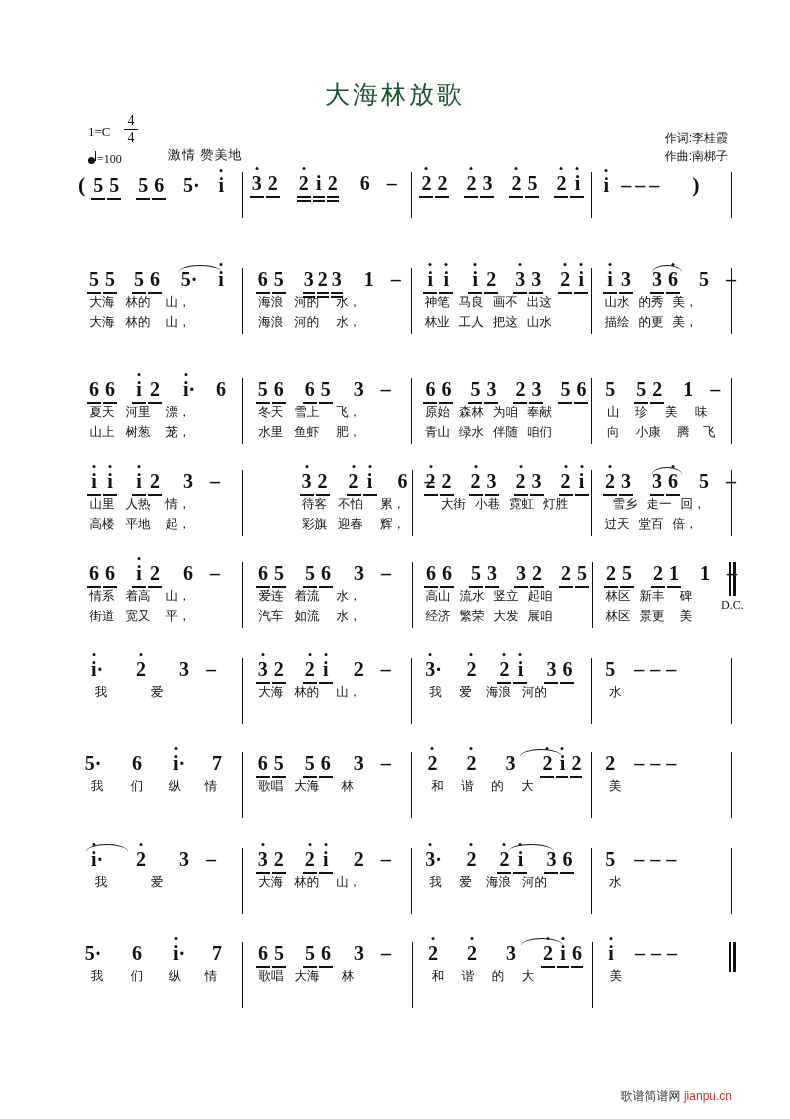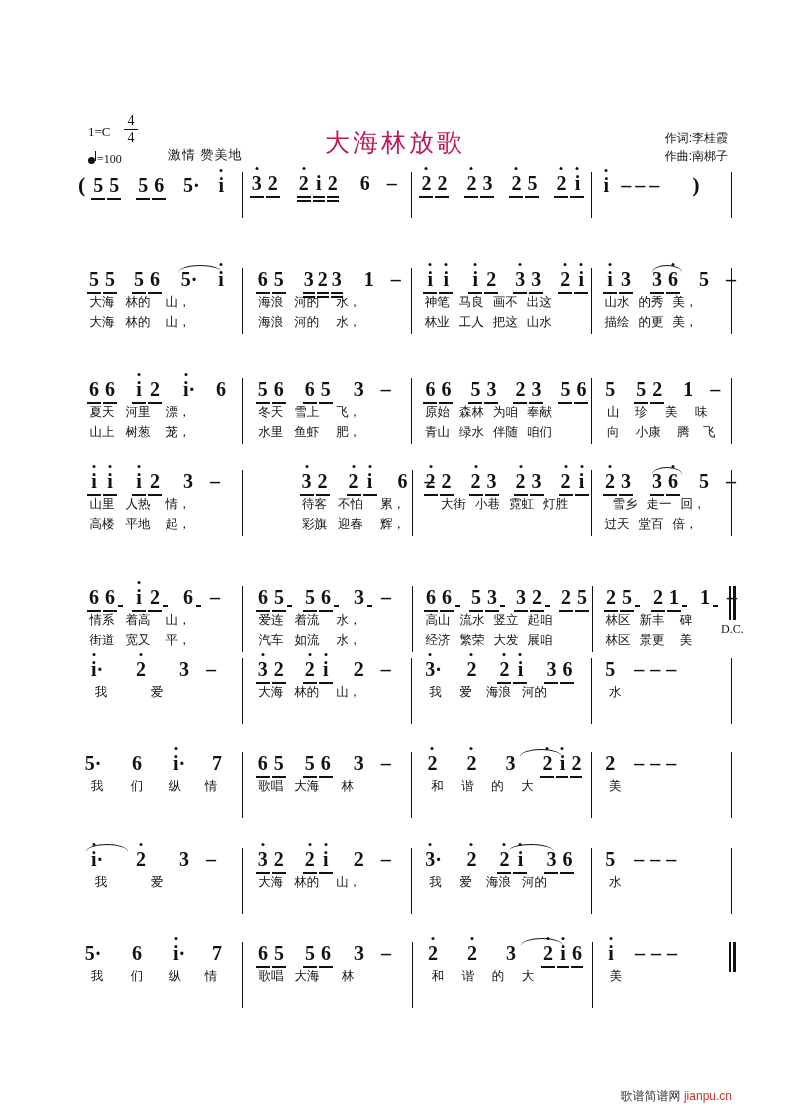--- a/index.html
+++ b/index.html
@@ -9,21 +9,21 @@
     font-family:"Liberation Sans", sans-serif;
     color:#111;
     position:relative;
     overflow:hidden;
   }
   .sheet{position:relative;width:790px;height:1119px;}
 
   .title{
     position:absolute;top:78px;left:0;width:790px;text-align:center;
     font-family:"Liberation Serif", serif;
-    font-size:25px;letter-spacing:3px;color:#be185d;margin-top:48px;
+    font-size:25px;letter-spacing:3px;color:#14532d;
   }
 
   .key{position:absolute;left:88px;top:124px;font-size:13px;font-family:"Liberation Serif",serif;}
   .meter{position:absolute;left:124px;top:115px;font-size:14px;text-align:center;line-height:12px;font-family:"Liberation Serif",serif;}
   .meter .num{display:block;}
   .meter .bar{display:block;width:14px;height:1px;background:#111;margin:2px 0;}
   .tempo{position:absolute;left:88px;top:152px;font-size:12px;font-family:"Liberation Serif",serif;}
   .tempo .note{display:inline-block;width:7px;height:7px;border-radius:50%;background:#111;transform:translateY(1px);margin-right:2px;position:relative;}
   .tempo .note::after{content:"";position:absolute;right:-1px;bottom:3px;width:1px;height:10px;background:#111;}
   .expr{position:absolute;left:168px;top:146px;font-size:13px;letter-spacing:1px;}
@@ -266,21 +266,21 @@
           <span class="n" style="width:16px;margin-left:6px;">–</span>
           <span class="tie" style="left:60px;top:-3px;width:30px;"></span>
         </div>
         <div class="lyr"><span class="ly" style="width:34px;margin-left:10px;">雪乡</span><span class="ly" style="width:34px;">走一</span><span class="ly" style="width:34px;">回，</span></div>
         <div class="lyr"><span class="ly" style="width:34px;margin-left:2px;">过天</span><span class="ly" style="width:34px;">堂百</span><span class="ly" style="width:34px;">倍，</span></div>
       </div>
       <div class="m bl" style="width:1px;"></div>
     </div>
   </div>
 
-  <div class="row" style="top:586px;text-decoration:underline;">
+  <div class="row" style="top:562px;">
     <div class="measures">
       <div class="m" style="width:170px;">
         <div class="notes">
           <span class="n" style="width:16px;margin-left:8px;">6<i class="under1"></i></span><span class="n" style="width:16px;">6<i class="under1"></i></span>
           <span class="n" style="width:16px;margin-left:8px;">i<i class="dotup"></i><i class="under1"></i></span><span class="n" style="width:16px;">2<i class="under1"></i></span>
           <span class="n" style="width:16px;margin-left:12px;">6</span>
           <span class="n" style="width:16px;margin-left:6px;">–</span>
         </div>
         <div class="lyr"><span class="ly" style="width:36px;margin-left:6px;">情系</span><span class="ly" style="width:36px;">着高</span><span class="ly" style="width:36px;margin-left:4px;">山，</span></div>
         <div class="lyr"><span class="ly" style="width:36px;margin-left:6px;">街道</span><span class="ly" style="width:36px;">宽又</span><span class="ly" style="width:36px;margin-left:4px;">平，</span></div>

